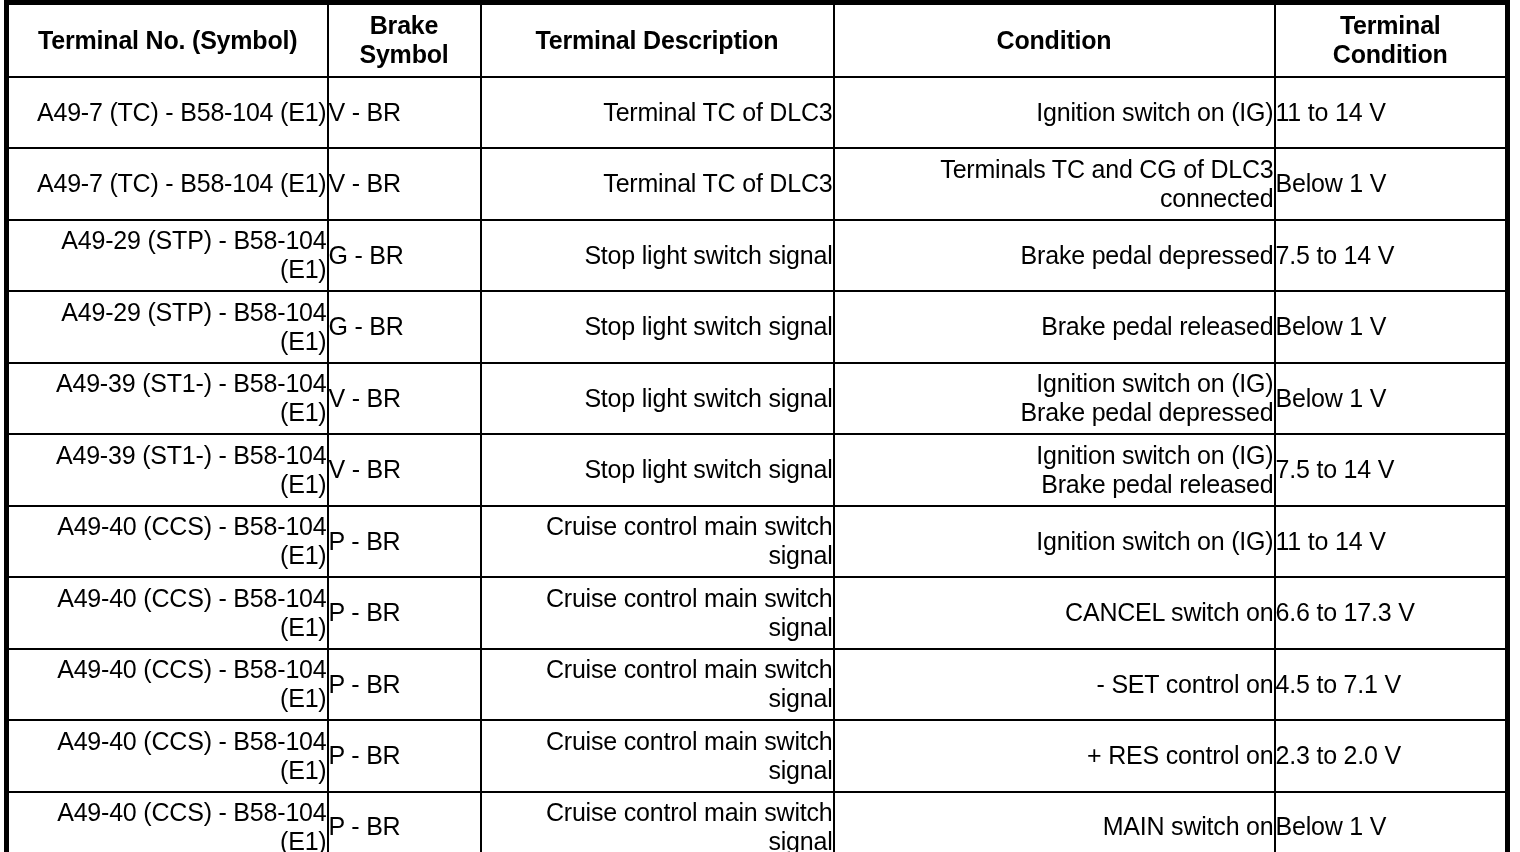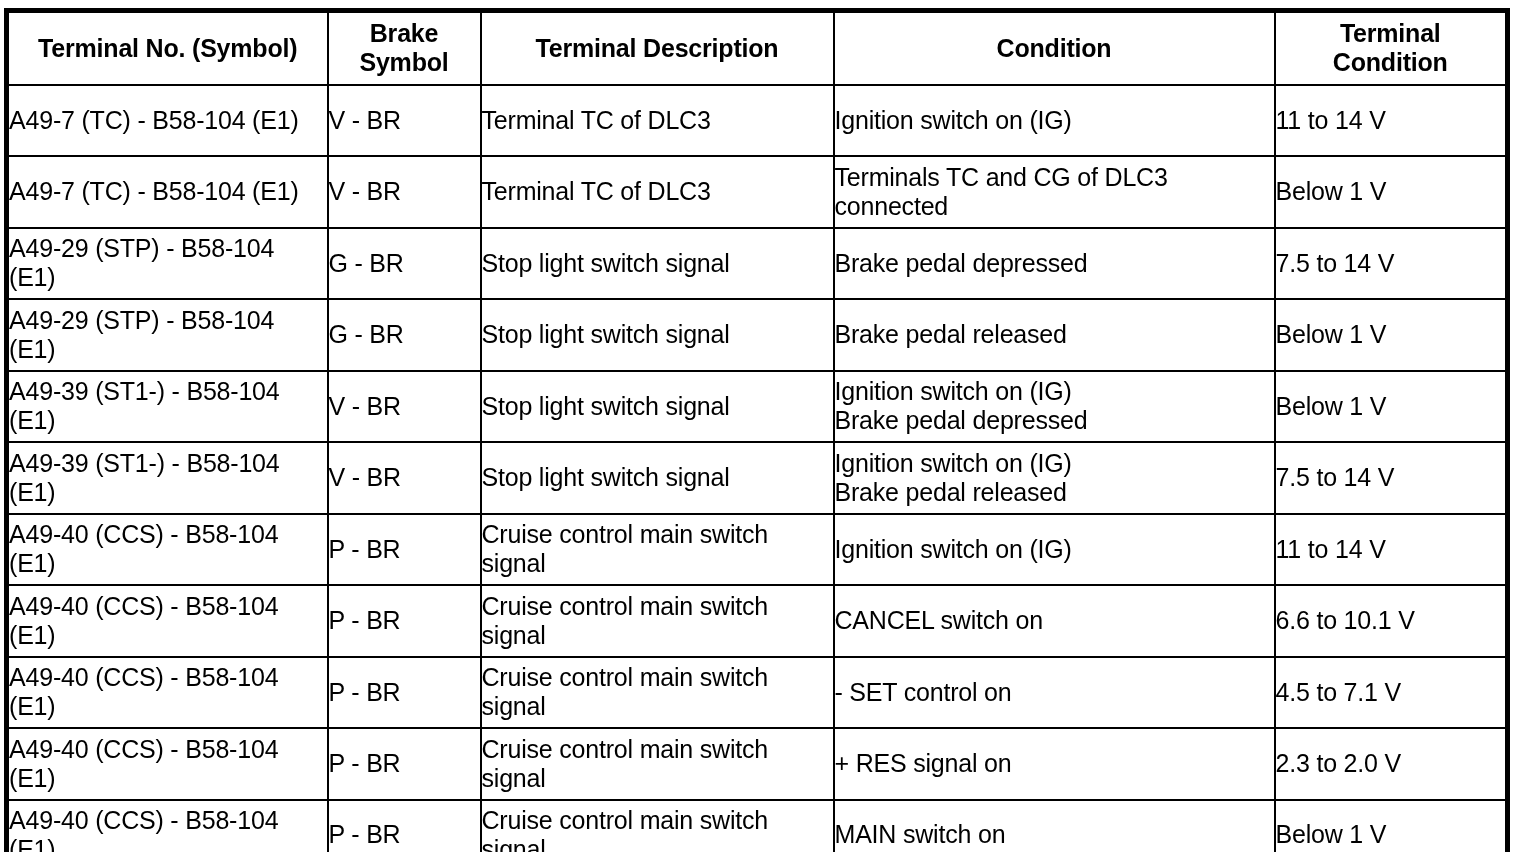--- a/index.html
+++ b/index.html
@@ -11,21 +11,21 @@
     width: 1520px;
     height: 852px;
     font-family: "Liberation Sans", sans-serif;
     color: #000000;
     overflow: hidden;
   }
 
   #table-wrap {
     position: absolute;
     left: 4px;
-    top: 8px;
+    top: 0;
     width: 1501px;
     height: 843px;
     box-sizing: border-box;
   }
 
   table.spec-table {
     width: 1501px;
     height: 843px;
     border-collapse: collapse;
     table-layout: fixed;
@@ -62,21 +62,21 @@
   }
 
   
   tbody tr { height: 71.5px; }
   tbody td {
     font-size: 25px;
     line-height: 29px;
     letter-spacing: -0.2px;
   }
   td.align-left {
-    text-align: left;
+    text-align: right;
     padding-left: 9px;
     padding-right: 4px;
   }
   td.align-center {
     padding: 0 4px;
   }
   .cell-line { display: block; white-space: nowrap; }
 </style>
 </head>
 <body>
@@ -218,21 +218,21 @@
             <span class="cell-line">(E1)</span>
           </td>
           <td class="align-center">P - BR</td>
           <td class="align-left">
             <span class="cell-line">Cruise control main switch</span>
             <span class="cell-line">signal</span>
           </td>
           <td class="align-left">
             <span class="cell-line">CANCEL switch on</span>
           </td>
-          <td class="align-center">6.6 to 10.1 V</td>
+          <td class="align-center">6.6 to 17.3 V</td>
         </tr>
         <tr>
           <td class="align-left">
             <span class="cell-line">A49-40 (CCS) - B58-104</span>
             <span class="cell-line">(E1)</span>
           </td>
           <td class="align-center">P - BR</td>
           <td class="align-left">
             <span class="cell-line">Cruise control main switch</span>
             <span class="cell-line">signal</span>
@@ -246,21 +246,21 @@
           <td class="align-left">
             <span class="cell-line">A49-40 (CCS) - B58-104</span>
             <span class="cell-line">(E1)</span>
           </td>
           <td class="align-center">P - BR</td>
           <td class="align-left">
             <span class="cell-line">Cruise control main switch</span>
             <span class="cell-line">signal</span>
           </td>
           <td class="align-left">
-            <span class="cell-line">+ RES signal on</span>
+            <span class="cell-line">+ RES control on</span>
           </td>
           <td class="align-center">2.3 to 2.0 V</td>
         </tr>
         <tr>
           <td class="align-left">
             <span class="cell-line">A49-40 (CCS) - B58-104</span>
             <span class="cell-line">(E1)</span>
           </td>
           <td class="align-center">P - BR</td>
           <td class="align-left">

